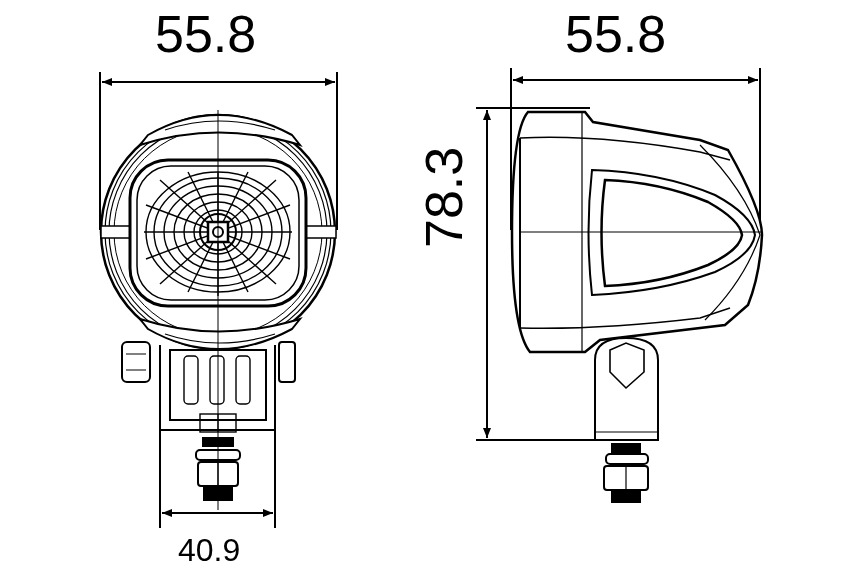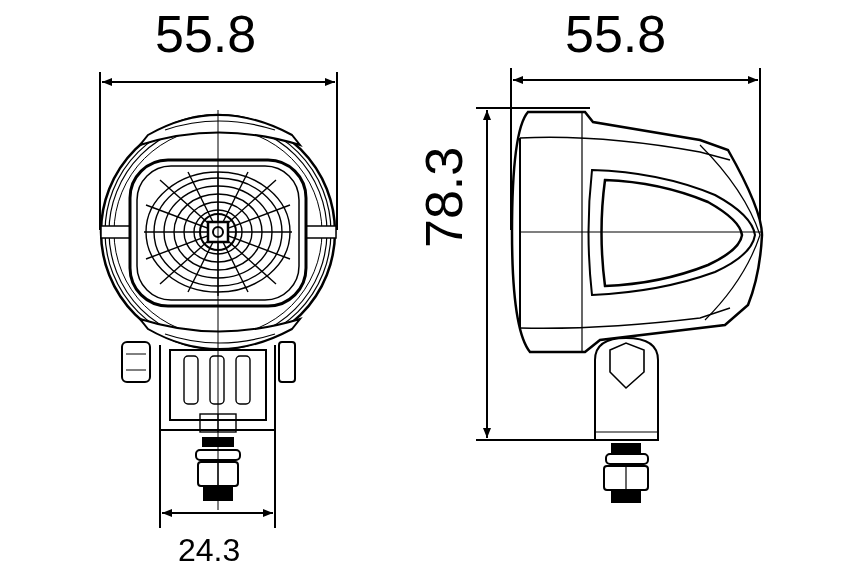--- a/index.html
+++ b/index.html
@@ -145,13 +145,13 @@
       <rect x="604" y="466" width="44" height="24" rx="3" fill="#fff"></rect>
       <line x1="626" y1="466" x2="626" y2="490" stroke-width="1.2"></line>
       <rect x="612" y="492" width="28" height="10" fill="#000"></rect>
     </g>
   </g>
 </svg>
 
 <div class="dim-label big" id="lbl-front-width">55.8</div>
 <div class="dim-label big" id="lbl-side-width">55.8</div>
 <div class="dim-label big" id="lbl-height">78.3</div>
-<div class="dim-label small" id="lbl-mount">24.3</div>
+<div class="dim-label small" id="lbl-mount">40.9</div>
 
 </body></html>

